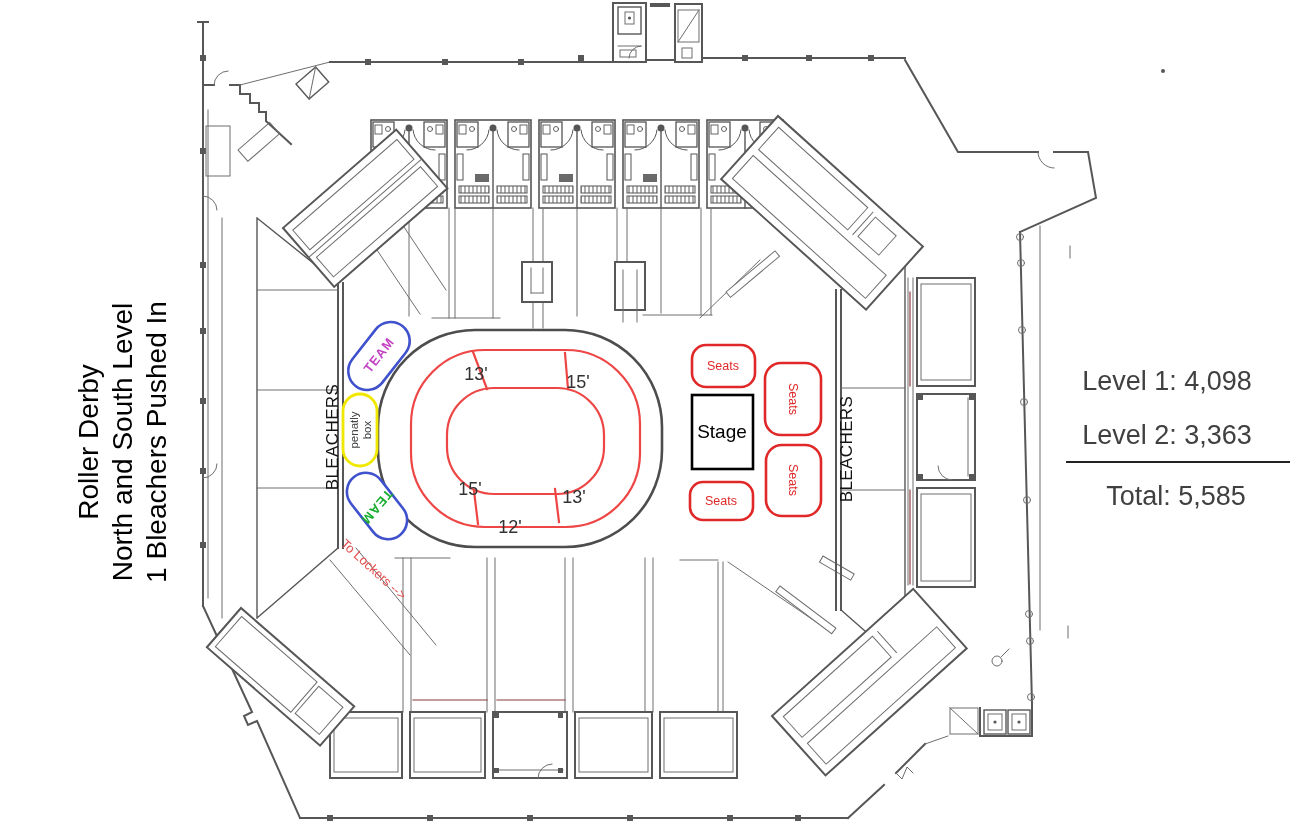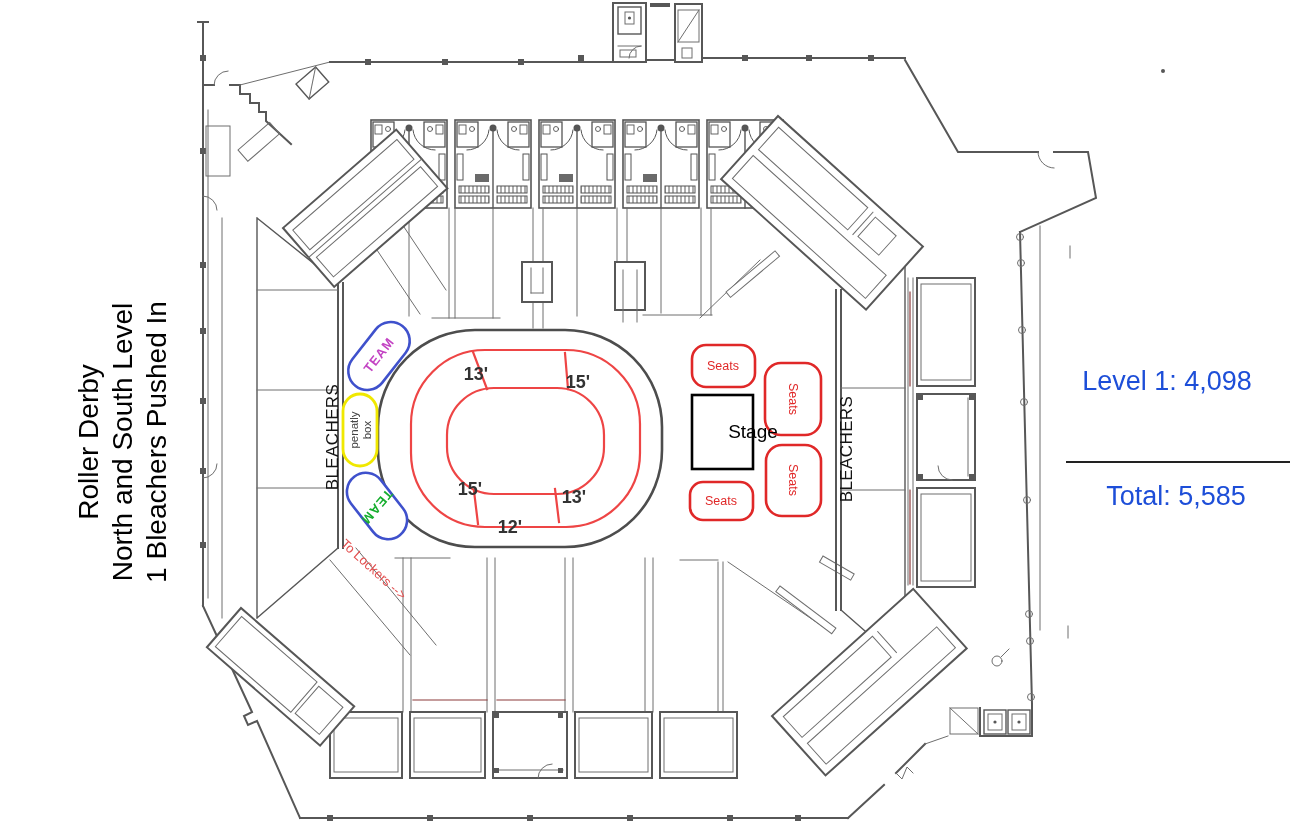--- a/index.html
+++ b/index.html
@@ -16,32 +16,32 @@
   .track-red{stroke:var(--track-red,#ee4545);fill:none;stroke-width:2.2;}
   .seat-red{stroke:var(--seat-red,#e02828);fill:#fff;stroke-width:2.6;}
   .blue{stroke:var(--team-blue,#3f51cc);fill:#fff;stroke-width:2.6;}
   .yellow{stroke:var(--penalty-yellow,#f0e800);fill:#fff;stroke-width:2.8;}
   .accent-red{stroke:#8b3a3a;fill:none;stroke-width:1.2;}
 
   .lbl{position:absolute;transform:translate(-50%,-50%);white-space:nowrap;color:#000;}
   .rot-ccw{transform:translate(-50%,-50%) rotate(-90deg);}
   .rot-cw {transform:translate(-50%,-50%) rotate(90deg);}
   #side-label{text-align:center;font-size:28px;line-height:34px;color:#000;}
-  .stat{font-size:27px;color:#1d4ed8;}
+  .stat{font-size:27px;color:#404040;}
   #stat-divider{position:absolute;left:1066px;top:461px;width:224px;border-top:2px solid #222;}
   .bleachers{font-size:17px;letter-spacing:.4px;color:#141414;}
   .team{font-size:13px;font-weight:bold;letter-spacing:1px;}
   #team-top{color:var(--team-magenta,#c343c3);transform:translate(-50%,-50%) rotate(-52deg);}
   #team-bottom{color:var(--team-green,#17ae2e);transform:translate(-50%,-50%) rotate(130deg);}
   #penalty{font-size:11.5px;line-height:12.5px;color:#444;text-align:center;}
   #to-lockers{position:absolute;left:348px;top:536px;transform:rotate(42deg);
               transform-origin:0 0;font-size:13px;color:var(--locker-red,#e34f4f);white-space:nowrap;}
-  #stage-label{font-size:19px;color:#000;margin-left:31px;}
+  #stage-label{font-size:19px;color:#000;}
   .seats{font-size:12.5px;color:var(--seat-red,#e02828);}
-  .dim{font-size:18px;font-weight:bold;color:#333;}
+  .dim{font-size:18px;font-weight:normal;color:#333;}
 </style>
 </head>
 <body>
 
 <div id="page">
 
 <svg id="plan-svg" width="1299" height="837" viewBox="0 0 1299 837">
   <defs>
     <pattern id="ticks" width="4" height="8" patternUnits="userSpaceOnUse">
       <line x1="2" y1="0" x2="2" y2="8" stroke="#5a5a5a" stroke-width="1"></line>
@@ -302,20 +302,21 @@
   </g>
 </svg>
 
 <div id="side-label" class="lbl rot-ccw" style="left:123px;top:442px;">
   <div>Roller Derby</div>
   <div>North and South Level</div>
   <div>1 Bleachers Pushed In</div>
 </div>
 
 <div class="lbl stat" style="left:1167px;top:381px;">Level 1: 4,098</div>
+<div class="lbl stat" style="left:1167px;top:435px;">Level 2: 3,363</div>
 <div id="stat-divider"></div>
 <div class="lbl stat" style="left:1176px;top:496px;">Total: 5,585</div>
 
 <div class="lbl bleachers rot-ccw" style="left:333px;top:437px;">BLEACHERS</div>
 <div class="lbl bleachers rot-ccw" style="left:847px;top:449px;">BLEACHERS</div>
 
 <div id="team-top" class="lbl team" style="left:379px;top:355px;">TEAM</div>
 <div id="team-bottom" class="lbl team" style="left:377px;top:507px;">TEAM</div>
 
 <div id="penalty" class="lbl rot-ccw" style="left:360px;top:430px;">

